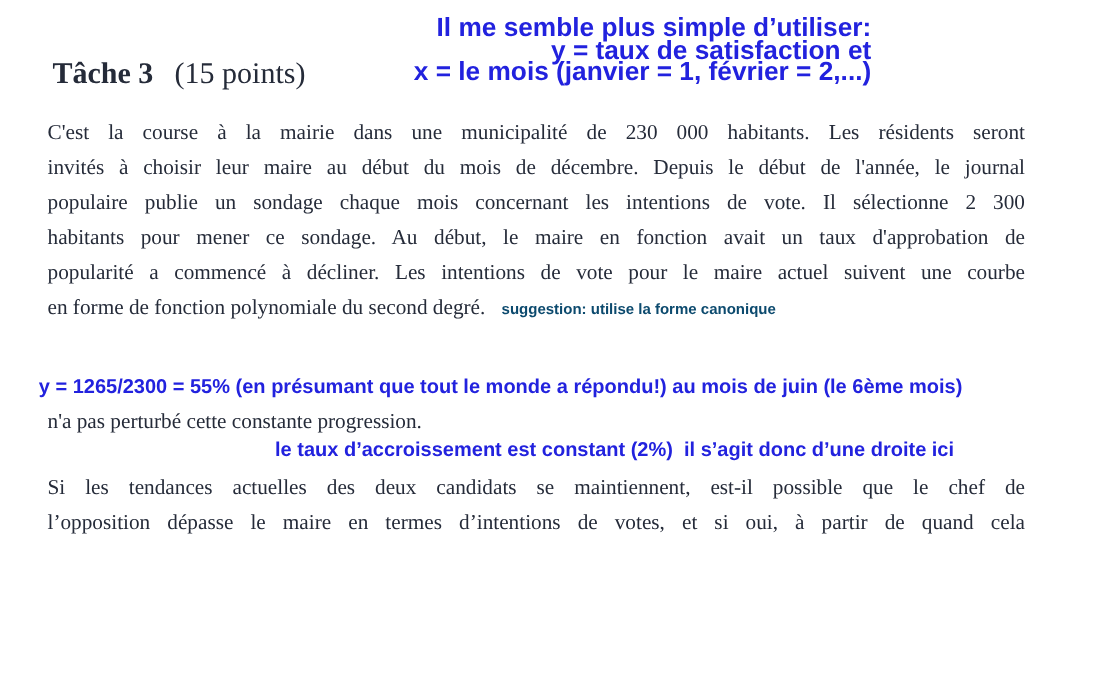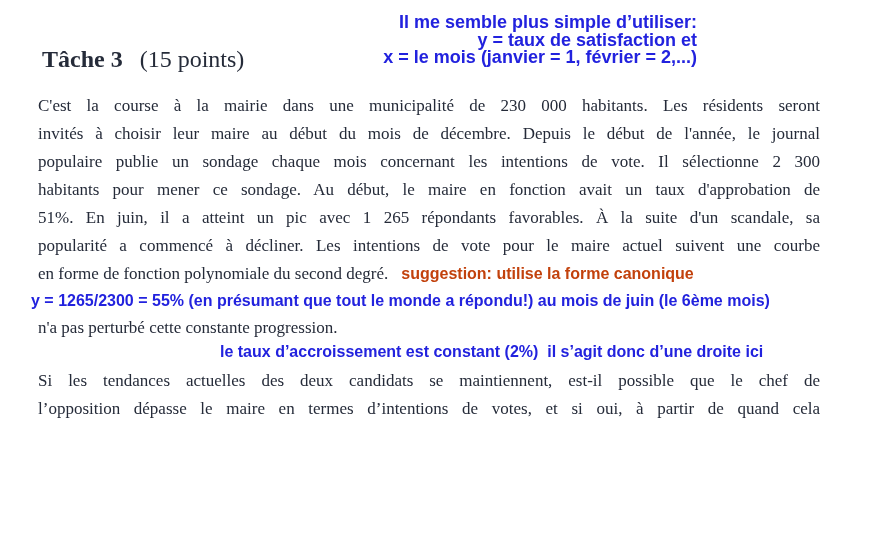--- a/index.html
+++ b/index.html
@@ -27,21 +27,21 @@
   .task-title .title-bold { font-weight: bold; }
   .task-title .title-points { margin-left: 11px; }
 
   .teacher-note {
     position: absolute;
     top: 14px;
     right: 180px;
     text-align: right;
     font-family: "Liberation Sans", sans-serif;
     font-weight: bold;
-    font-size: 18px;
+    font-size: 21px;
     line-height: 17.5px;
     color: #2222de;
     white-space: nowrap;
   }
 
   
   .content {
     position: absolute;
     left: 38px;
     top: 92px;
@@ -52,31 +52,32 @@
   .jline {
     text-align: justify;
     text-align-last: justify;
     white-space: normal;
   }
   .plain-line { text-align: left; }
 
   .blue-inline {
     font-family: "Liberation Sans", sans-serif;
     font-weight: bold;
-    font-size: 16px;
-    color: #c2410c;
+    font-size: 12px;
+    color: #0c4a6e;
     padding-left: 13px;
   }
   .annotation {
     font-family: "Liberation Sans", sans-serif;
     font-weight: bold;
     font-size: 16px;
     color: #2222de;
     line-height: 26px;
     white-space: nowrap;
+    margin-top: 36px;
   }
   .annotation-canonical { margin-left: -7px; }
   .annotation-rate { padding-left: 182px; margin-top: -3px; margin-bottom: 2px; }
 </style>
 </head>
 <body>
 
 <div class="page">
 
   <div class="task-title">
@@ -90,21 +91,20 @@
       <div class="note-line">x = le mois (janvier = 1, février = 2,...)</div>
     </div>
 
   <div class="content">
 
     <div>
         <div class="jline">C'est la course à la mairie dans une municipalité de 230 000 habitants. Les résidents seront</div>
         <div class="jline">invités à choisir leur maire au début du mois de décembre. Depuis le début de l'année, le journal</div>
         <div class="jline">populaire publie un sondage chaque mois concernant les intentions de vote. Il sélectionne 2 300</div>
         <div class="jline">habitants pour mener ce sondage. Au début, le maire en fonction avait un taux d'approbation de</div>
-        <div class="jline">51%. En juin, il a atteint un pic avec 1 265 répondants favorables. À la suite d'un scandale, sa</div>
         <div class="jline">popularité a commencé à décliner. Les intentions de vote pour le maire actuel suivent une courbe</div>
       </div>
     <div class="plain-line">
       <span>en forme de fonction polynomiale du second degré.</span><span class="blue-inline">suggestion: utilise la forme canonique</span>
     </div>
 
     <div class="annotation annotation-canonical">y = 1265/2300 = 55% (en présumant que tout le monde a répondu!) au mois de juin (le 6ème mois)</div>
 
     <div class="plain-line">n'a pas perturbé cette constante progression.</div>
 

